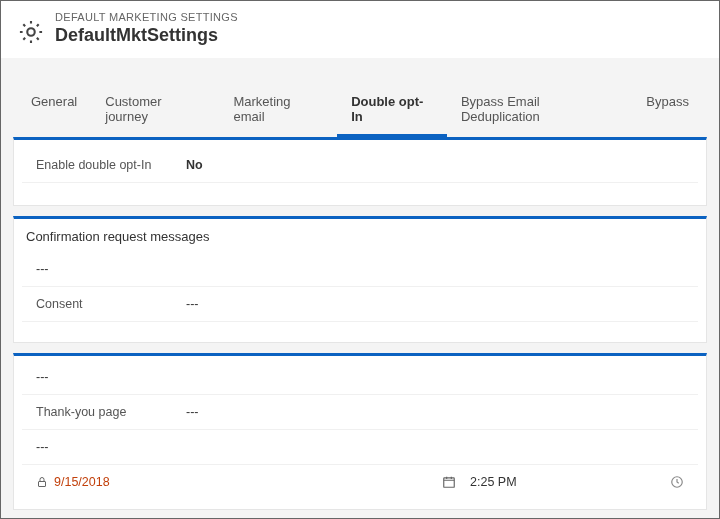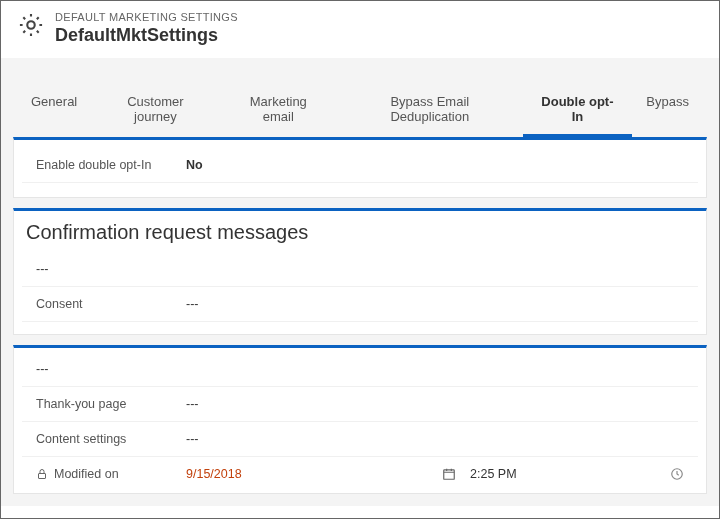--- a/index.html
+++ b/index.html
@@ -12,21 +12,21 @@
       font-size: 13px;
       color: #333;
       background: #fff;
       width: 720px;
       height: 519px;
       border: 1px solid #666;
       overflow: hidden;
     }
     .header {
       display: flex;
-      align-items: flex-start;
+      align-items: flex-end;
       padding: 10px 16px 12px 16px;
     }
     .gear-icon {
       width: 28px;
       height: 28px;
       margin-right: 10px;
       flex-shrink: 0;
     }
     .header-text {
       display: flex;
@@ -39,21 +39,20 @@
       letter-spacing: 0.3px;
     }
     .page-title {
       font-size: 18px;
       color: #333;
       font-weight: 700;
     }
     .tabs-area {
       background: #f4f4f4;
       padding: 28px 16px 0 16px;
-      text-align: center;
     }
     .tabs {
       display: flex;
       gap: 0;
     }
     .tab {
       padding: 8px 14px 10px 14px;
       font-size: 13px;
       color: #555;
       cursor: pointer;
@@ -66,27 +65,27 @@
     }
     .content {
       padding: 0 12px 12px 12px;
       background: #f4f4f4;
     }
     .card {
       background: #fff;
       border: 1px solid #e5e5e5;
       border-top: 3px solid #0b62c1;
       margin-top: 10px;
-      padding-bottom: 2px;
+      padding-bottom: 10px;
     }
     .card.first {
       margin-top: 0;
     }
     .section-title {
-      font-size: 20px;
+      font-size: 13px;
       color: #333;
       padding: 10px 12px 8px 12px;
       font-weight: 400;
     }
     .row {
       display: flex;
       align-items: center;
       padding: 10px 14px;
       border-bottom: 1px solid #f0f0f0;
       margin: 0 8px;
@@ -155,22 +154,22 @@
     <div class="breadcrumb">DEFAULT MARKETING SETTINGS</div>
     <div class="page-title">DefaultMktSettings</div>
   </div>
 </div>
 
 <div class="tabs-area">
   <div class="tabs">
     <div class="tab">General</div>
     <div class="tab">Customer journey</div>
     <div class="tab">Marketing email</div>
+    <div class="tab active">Double opt-In</div>
     <div class="tab">Bypass Email Deduplication</div>
-    <div class="tab active">Double opt-In</div>
     <div class="tab">Bypass</div>
   </div>
 </div>
 
 <div class="content">
 
   <div class="card first">
     <div style="height:8px"></div>
     <div class="row" style="border-bottom:1px solid #f0f0f0;">
       <div class="label">Enable double opt-In</div>
@@ -194,29 +193,27 @@
   <div class="card">
     <div style="height:4px"></div>
     <div class="row">
       <div class="value">---</div>
     </div>
     <div class="row">
       <div class="label">Thank-you page</div>
       <div class="value">---</div>
     </div>
     <div class="row">
-      <div class="label">Content settings</div>
       <div class="value">---</div>
     </div>
     <div class="modified-row">
       <svg class="lock-icon" viewBox="0 0 24 24" fill="none" stroke="#666" stroke-width="2">
         <rect x="5" y="11" width="14" height="10" rx="1"></rect>
         <path d="M8 11V7a4 4 0 0 1 8 0v4"></path>
       </svg>
-      <div class="mod-label">Modified on</div>
       <div class="mod-date">9/15/2018</div>
       <svg class="cal-icon" viewBox="0 0 24 24" fill="none" stroke="#666" stroke-width="2">
         <rect x="3" y="5" width="18" height="16" rx="1"></rect>
         <path d="M3 9h18M8 3v4M16 3v4"></path>
       </svg>
       <div class="mod-time">2:25 PM</div>
       <svg class="clock-icon" viewBox="0 0 24 24" fill="none" stroke="#888" stroke-width="2">
         <circle cx="12" cy="12" r="9"></circle>
         <path d="M12 7v5l3 2"></path>
       </svg>

